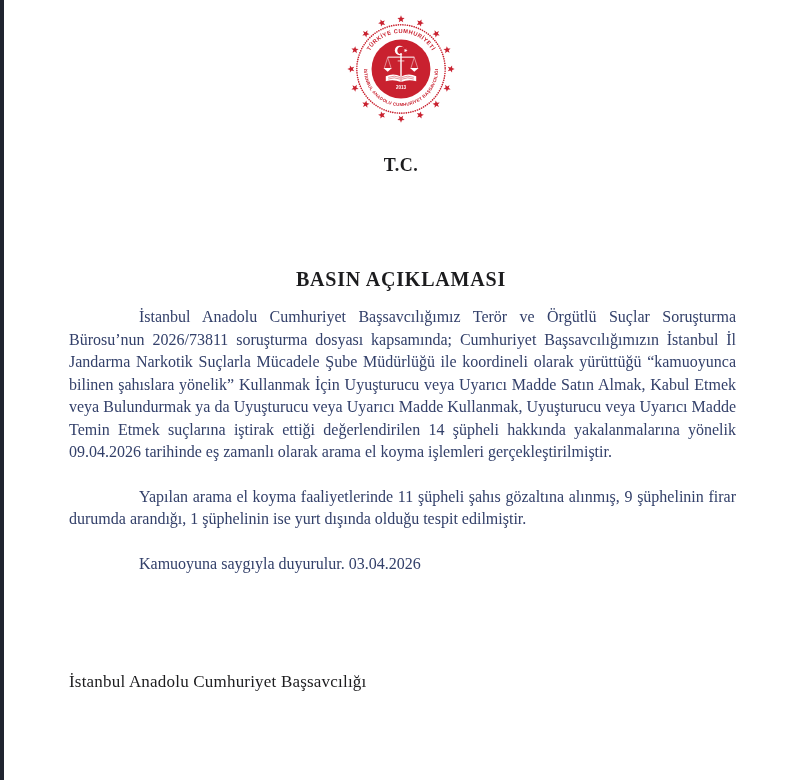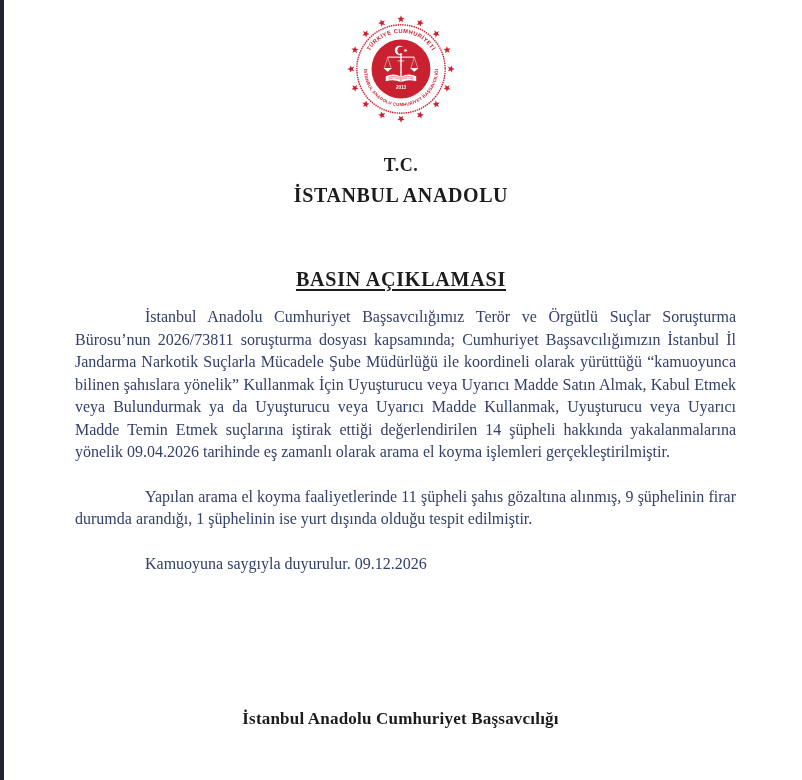--- a/index.html
+++ b/index.html
@@ -27,42 +27,41 @@
   }
   .doc-header .h-line1{font-size:18px;line-height:30px;letter-spacing:0.5px;}
   .doc-header .h-line2,.doc-header .h-line3{font-size:20px;line-height:31px;letter-spacing:0.6px;}
   .doc-title{
     position:absolute;top:268px;left:0;right:0;
     text-align:center;
     font-size:20px;font-weight:bold;color:#1c1c1e;
     letter-spacing:0.8px;
   }
   .doc-title span{
-    text-decoration:underline;
     text-decoration-thickness:2px;
     text-underline-offset:3px;
   }
   .doc-body{
     position:absolute;top:306px;left:69px;right:66px;
     color:#33406a;
-    font-size:16px;line-height:22.5px;margin-left:6px;
+    font-size:16px;line-height:22.5px;
   }
   .doc-body p{
     margin:0 0 22px 0;
     text-align:justify;
     text-indent:70px;
   }
   .doc-body p.closing{
     text-align:left;
     margin-top:6px;
   }
   .signature{
-    position:absolute;top:709px;left:69px;right:70px;
-    text-align:center;
-    font-size:17px;font-weight:bold;color:#1c1c1e;
+    position:absolute;top:672px;left:69px;right:70px;
+    text-align:left;
+    font-size:17px;font-weight:normal;color:#1c1c1e;
     letter-spacing:0.2px;
   }
   .emblem-text{
     font-family:"Liberation Sans", sans-serif;
     font-weight:bold;
     fill:#c9212f;
   }
 </style>
 </head>
 <body>
@@ -133,28 +132,27 @@
         <path d="M46.5,68.8 Q53,66.2 59,68.9 M61,68.9 Q67,66.2 73.5,68.8 M46.5,70.6 Q53,68 59,70.7 M61,70.7 Q67,68 73.5,70.6" stroke="#c9212f" stroke-width="0.5" fill="none"></path>
         <line x1="60" y1="67.8" x2="60" y2="73.8" stroke="#c9212f" stroke-width="0.7"></line>
       </g>
 
       <text x="60" y="81.5" text-anchor="middle" fill="#ffffff" font-family="Liberation Sans, sans-serif" font-weight="bold" font-size="4.8">2013</text>
     </svg>
   </div>
 
   <div class="doc-header">
     <div class="h-line1">T.C.</div>
-    <div class="h-line2">İSTANBUL ANADOLU</div>
   </div>
 
   <div class="doc-title">
     <span>BASIN AÇIKLAMASI</span>
   </div>
 
   <div class="doc-body">
     <p>İstanbul Anadolu Cumhuriyet Başsavcılığımız Terör ve Örgütlü Suçlar Soruşturma Bürosu’nun 2026/73811 soruşturma dosyası kapsamında; Cumhuriyet Başsavcılığımızın İstanbul İl Jandarma Narkotik Suçlarla Mücadele Şube Müdürlüğü ile koordineli olarak yürüttüğü “kamuoyunca bilinen şahıslara yönelik” Kullanmak İçin Uyuşturucu veya Uyarıcı Madde Satın Almak, Kabul Etmek veya Bulundurmak ya da Uyuşturucu veya Uyarıcı Madde Kullanmak, Uyuşturucu veya Uyarıcı Madde Temin Etmek suçlarına iştirak ettiği değerlendirilen 14 şüpheli hakkında yakalanmalarına yönelik 09.04.2026 tarihinde eş zamanlı olarak arama el koyma işlemleri gerçekleştirilmiştir.</p>
     <p>Yapılan arama el koyma faaliyetlerinde 11 şüpheli şahıs gözaltına alınmış, 9 şüphelinin firar durumda arandığı, 1 şüphelinin ise yurt dışında olduğu tespit edilmiştir.</p>
-    <p class="closing">Kamuoyuna saygıyla duyurulur. 09.12.2026</p>
+    <p class="closing">Kamuoyuna saygıyla duyurulur. 03.04.2026</p>
   </div>
 
   <div class="signature">İstanbul Anadolu Cumhuriyet Başsavcılığı</div>
 
 </div>
 
 </body></html>

